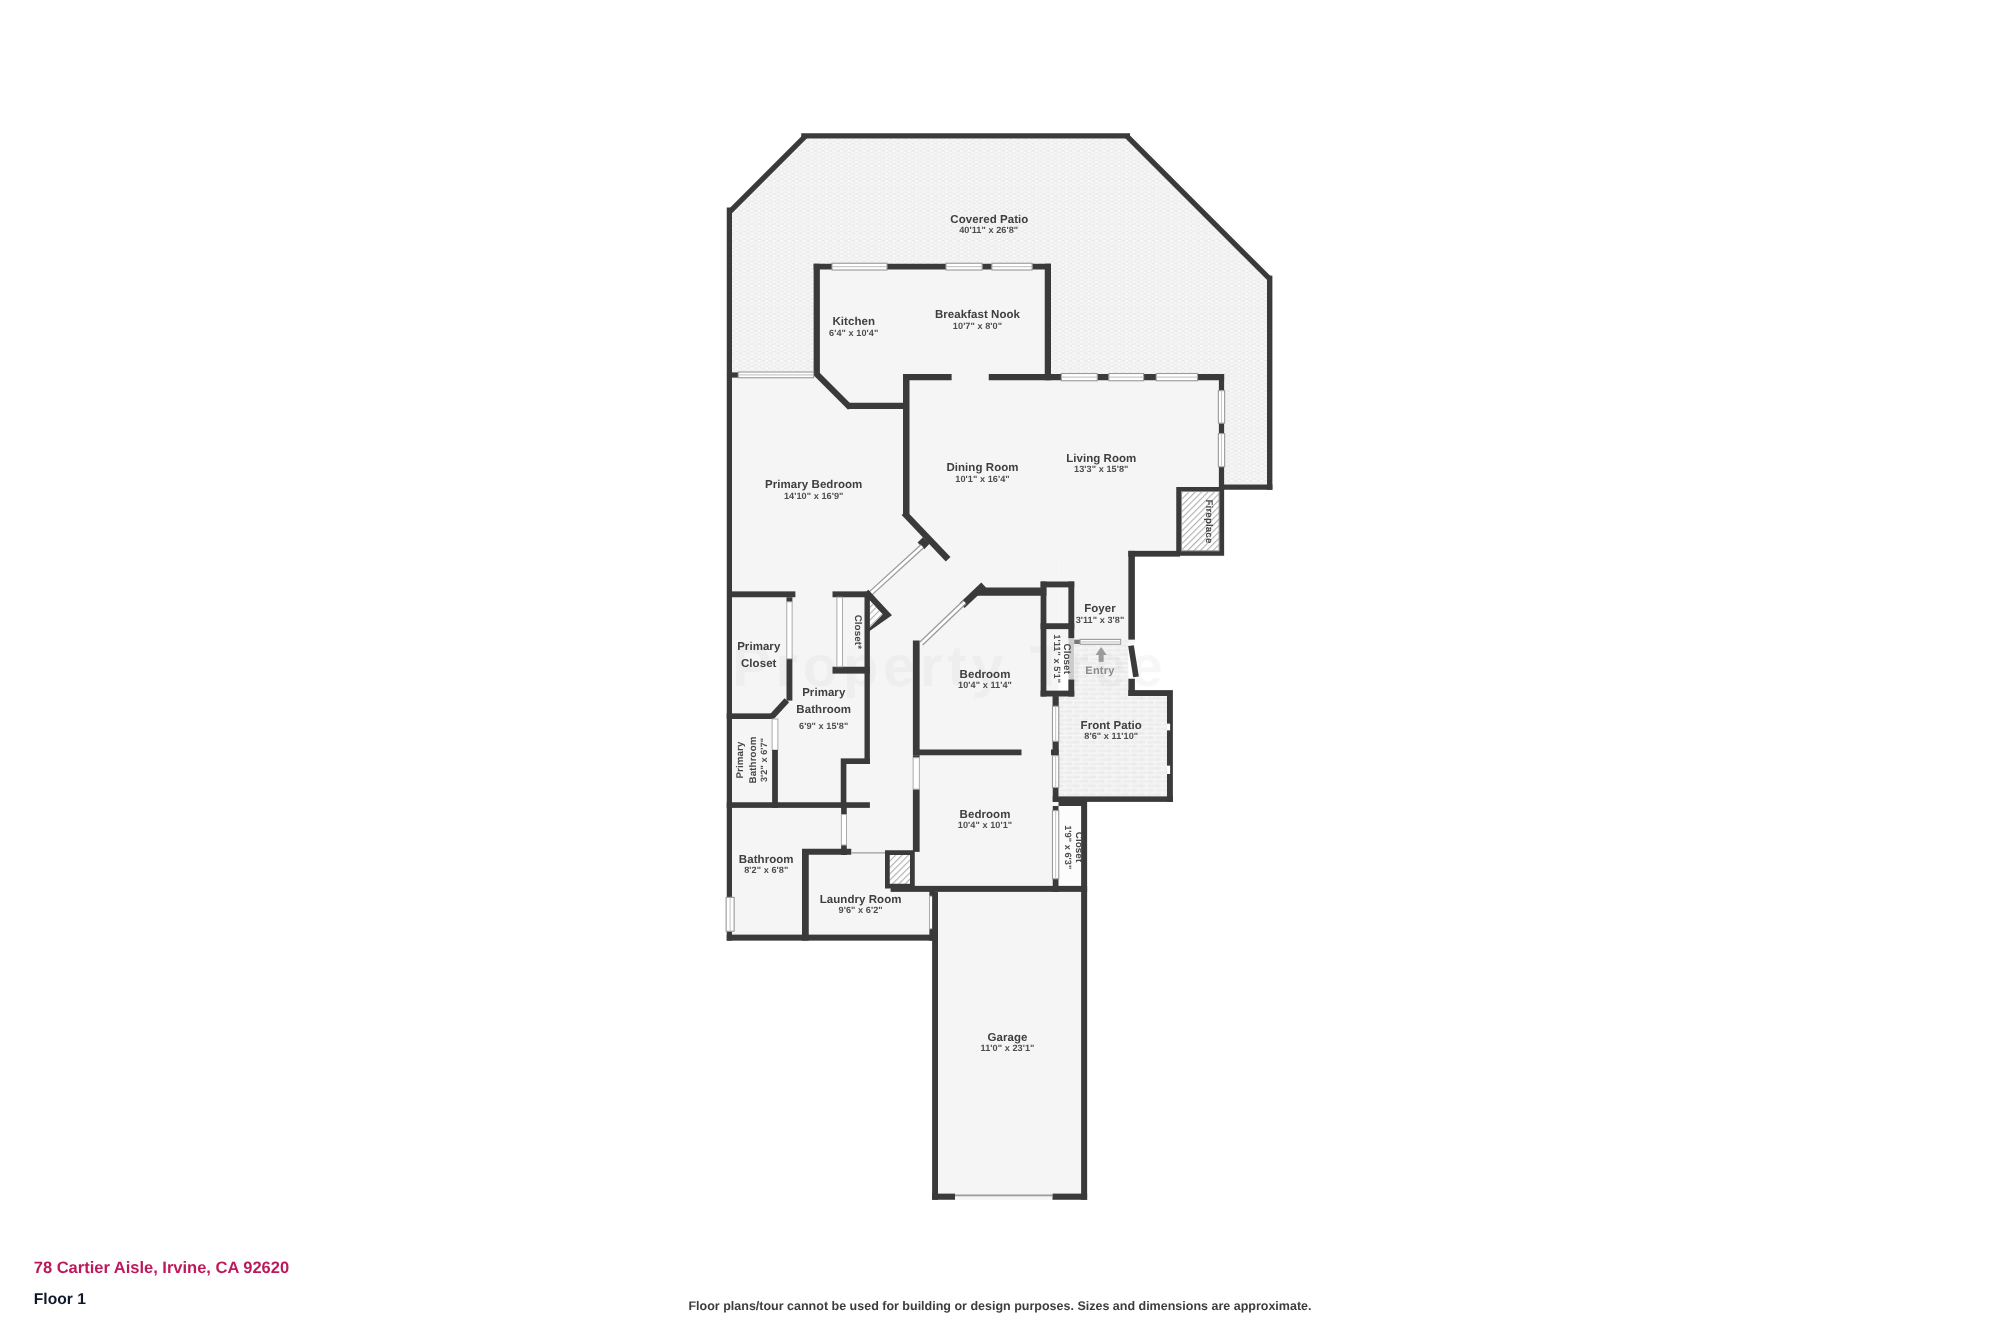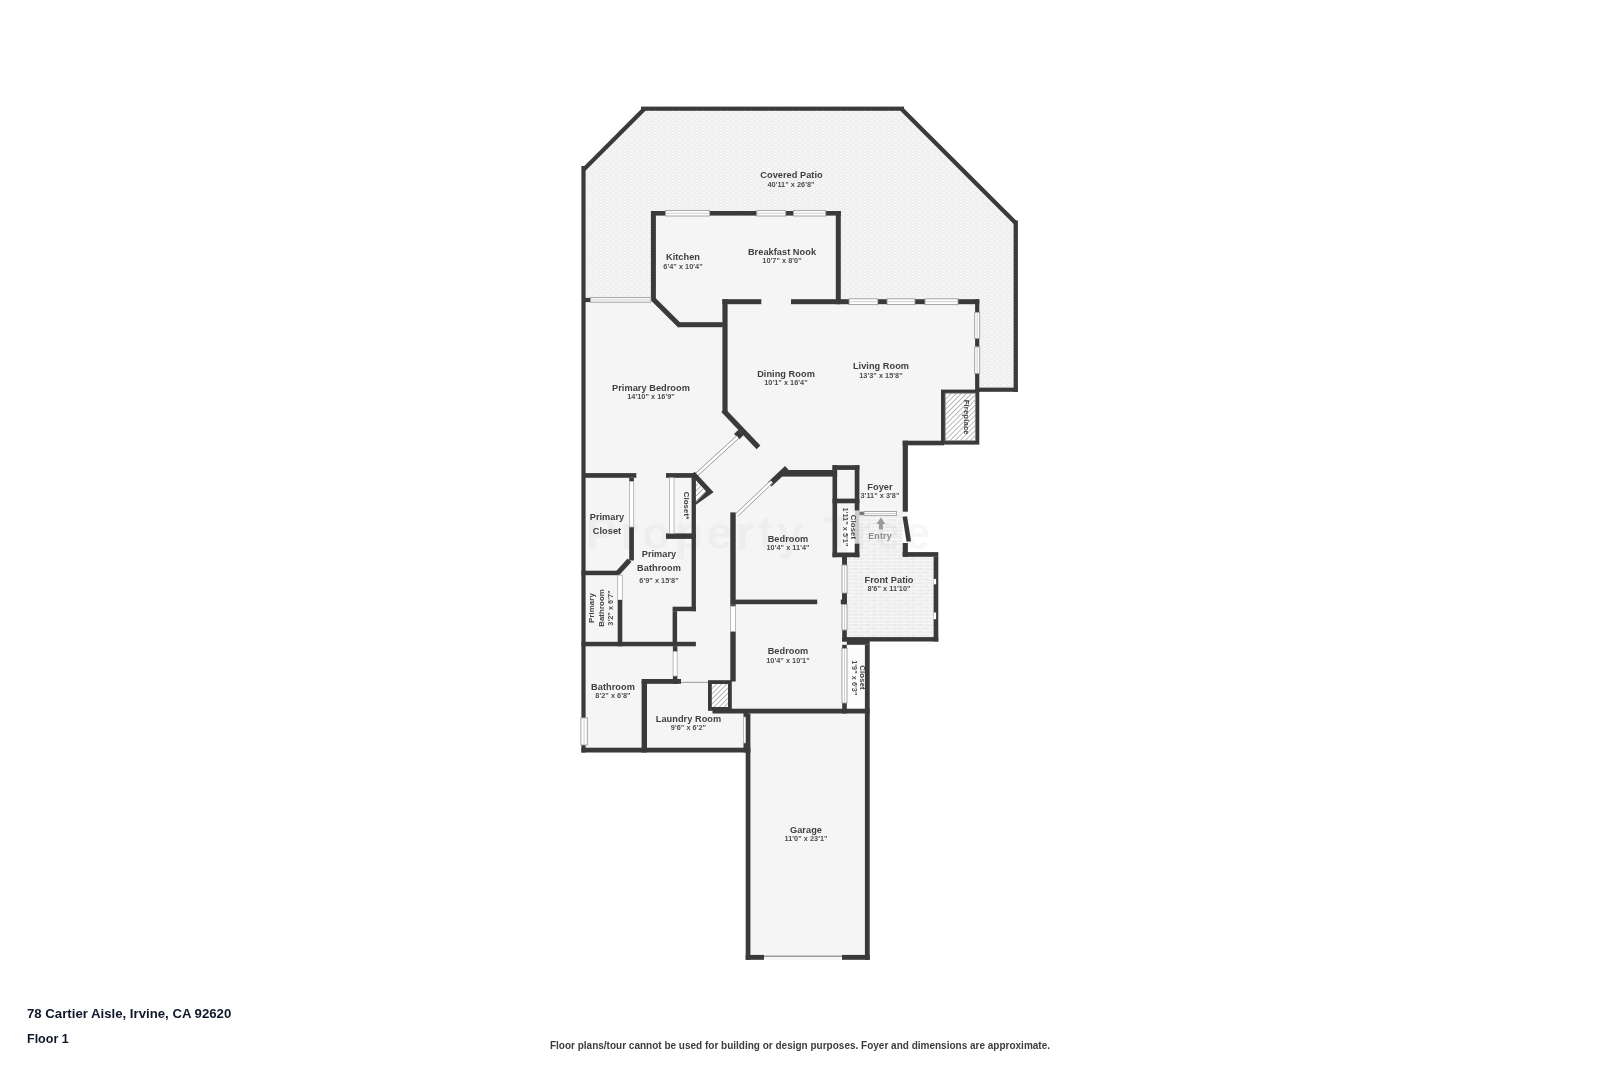--- a/index.html
+++ b/index.html
@@ -324,18 +324,18 @@
 <text x="788.0" y="654.3" class="rn" text-anchor="middle">Bedroom</text>
 <text x="788.0" y="662.7" class="rd" text-anchor="middle">10'4" x 10'1"</text>
 
 <text x="860.4" y="677.6" class="rs" text-anchor="middle" transform="rotate(90 860.4 677.6)">Closet</text>
 <text x="851.6" y="677.8" class="rd" text-anchor="middle" transform="rotate(90 851.6 677.8)">1'9" x 6'3"</text>
 
 <text x="806.0" y="832.5" class="rn" text-anchor="middle">Garage</text>
 <text x="806.0" y="840.9" class="rd" text-anchor="middle">11'0" x 23'1"</text>
 </svg>
 
-<div style="position:absolute;left:27px;top:1006px;font:700 13.2px 'Liberation Sans',sans-serif;color:#0f172a;">78 Cartier Aisle, Irvine, CA 92620</div>
+<div style="position:absolute;left:27px;top:1006px;font:700 13.2px 'Liberation Sans',sans-serif;color:#be185d;">78 Cartier Aisle, Irvine, CA 92620</div>
 
 <div style="position:absolute;left:27px;top:1031.5px;font:700 12.5px 'Liberation Sans',sans-serif;color:#0f172a;">Floor 1</div>
 
-<div style="position:absolute;left:520px;top:1040px;width:560px;text-align:center;white-space:nowrap;font:700 10px 'Liberation Sans',sans-serif;color:#3d3d3d;">Floor plans/tour cannot be used for building or design purposes. Foyer and dimensions are approximate.</div>
+<div style="position:absolute;left:520px;top:1040px;width:560px;text-align:center;white-space:nowrap;font:700 10px 'Liberation Sans',sans-serif;color:#3d3d3d;">Floor plans/tour cannot be used for building or design purposes. Sizes and dimensions are approximate.</div>
 </div>
 
 </body></html>

